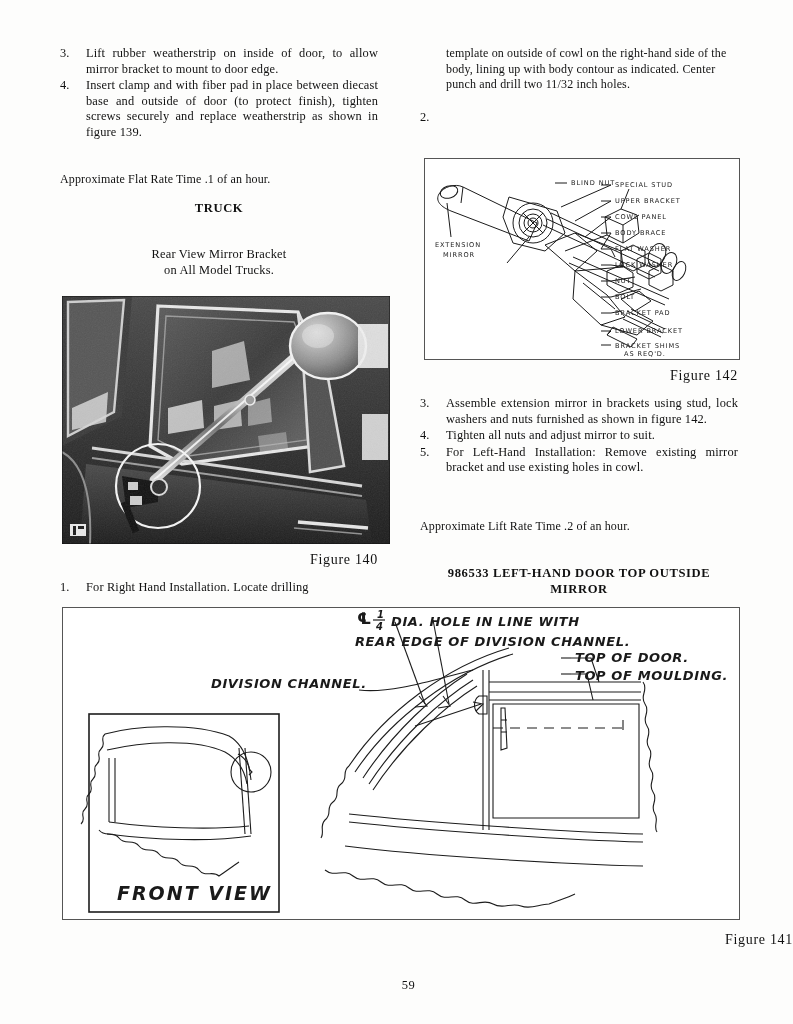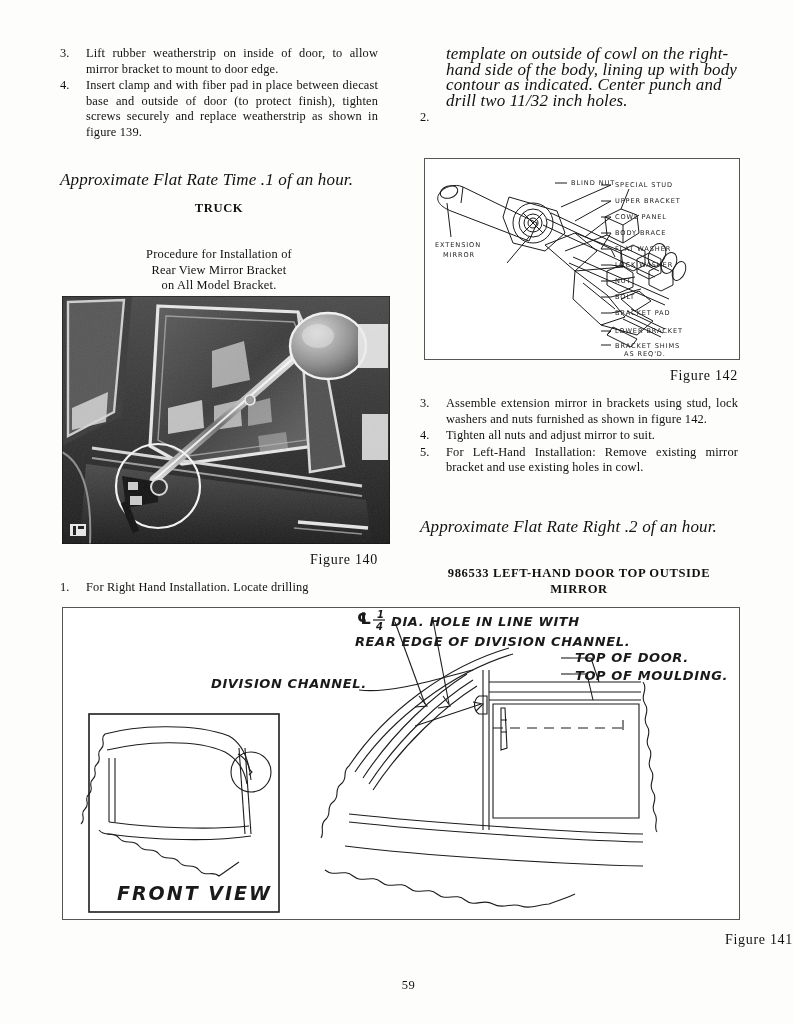--- a/index.html
+++ b/index.html
@@ -25,21 +25,21 @@
     margin-bottom:1px;
     font-size:12.4px;
     line-height:15.6px;
     text-align:justify;
     letter-spacing:.15px;
   }
   .numlist li .num{
     position:absolute;left:0;top:0;width:20px;text-align:left;
   }
   .para{
-    font-size:17px;line-height:15.6px;letter-spacing:.15px;font-style:italic;
+    font-size:12px;line-height:15.6px;letter-spacing:.15px;
   }
   .heading{
     text-align:center;font-size:12.6px;line-height:16px;
     letter-spacing:.6px;font-weight:700;
   }
   .subhead{
     text-align:center;font-size:12.4px;line-height:15.5px;letter-spacing:.2px;
   }
   .figcap{
     text-align:right;font-size:14px;letter-spacing:.7px;
@@ -95,23 +95,22 @@
     </ul>
   </div>
 
   <div class="col col-left para" style="top:172px;">Approximate Flat Rate Time .1 of an hour.</div>
 
   <div class="col col-left heading" style="top:200px;">
     <div>TRUCK</div>
   </div>
 
   <div class="col col-left subhead" style="top:247px;">
-    <div>Procedure for Installation of</div>
     <div>Rear View Mirror Bracket</div>
-    <div>on All Model Bracket.</div>
+    <div>on All Model Trucks.</div>
   </div>
 
   <div class="figbox" id="fig140-photo">
     <svg width="328" height="248" viewBox="0 0 328 248" xmlns="http://www.w3.org/2000/svg">
       <defs>
         <linearGradient id="bodyg" x1="0" y1="0" x2="0" y2="1">
           <stop offset="0" stop-color="#4a4a4a"></stop>
           <stop offset="1" stop-color="#1c1c1c"></stop>
         </linearGradient>
         <linearGradient id="glassg" x1="0" y1="0" x2="1" y2="1">
@@ -325,21 +324,21 @@
         <span class="num">4.</span>
         <span>Tighten all nuts and adjust mirror to suit.</span>
       </li>
       <li>
         <span class="num">5.</span>
         <span>For Left-Hand Installation: Remove existing mirror bracket and use existing holes in cowl.</span>
       </li>
     </ul>
   </div>
 
-  <div class="col col-right para" style="top:519px;">Approximate Flat Rate Right .2 of an hour.</div>
+  <div class="col col-right para" style="top:519px;">Approximate Lift Rate Time .2 of an hour.</div>
 
   <div class="col col-right heading" style="top:565px;">
     <div>986533  LEFT-HAND DOOR TOP OUTSIDE</div>
     <div>MIRROR</div>
   </div>
 
   <div class="figbox bordered" id="fig141-box">
     <svg width="675" height="310" viewBox="0 0 675 310" xmlns="http://www.w3.org/2000/svg">
       <g fill="none" stroke="#1d1d1d" stroke-width="1.1">
 

